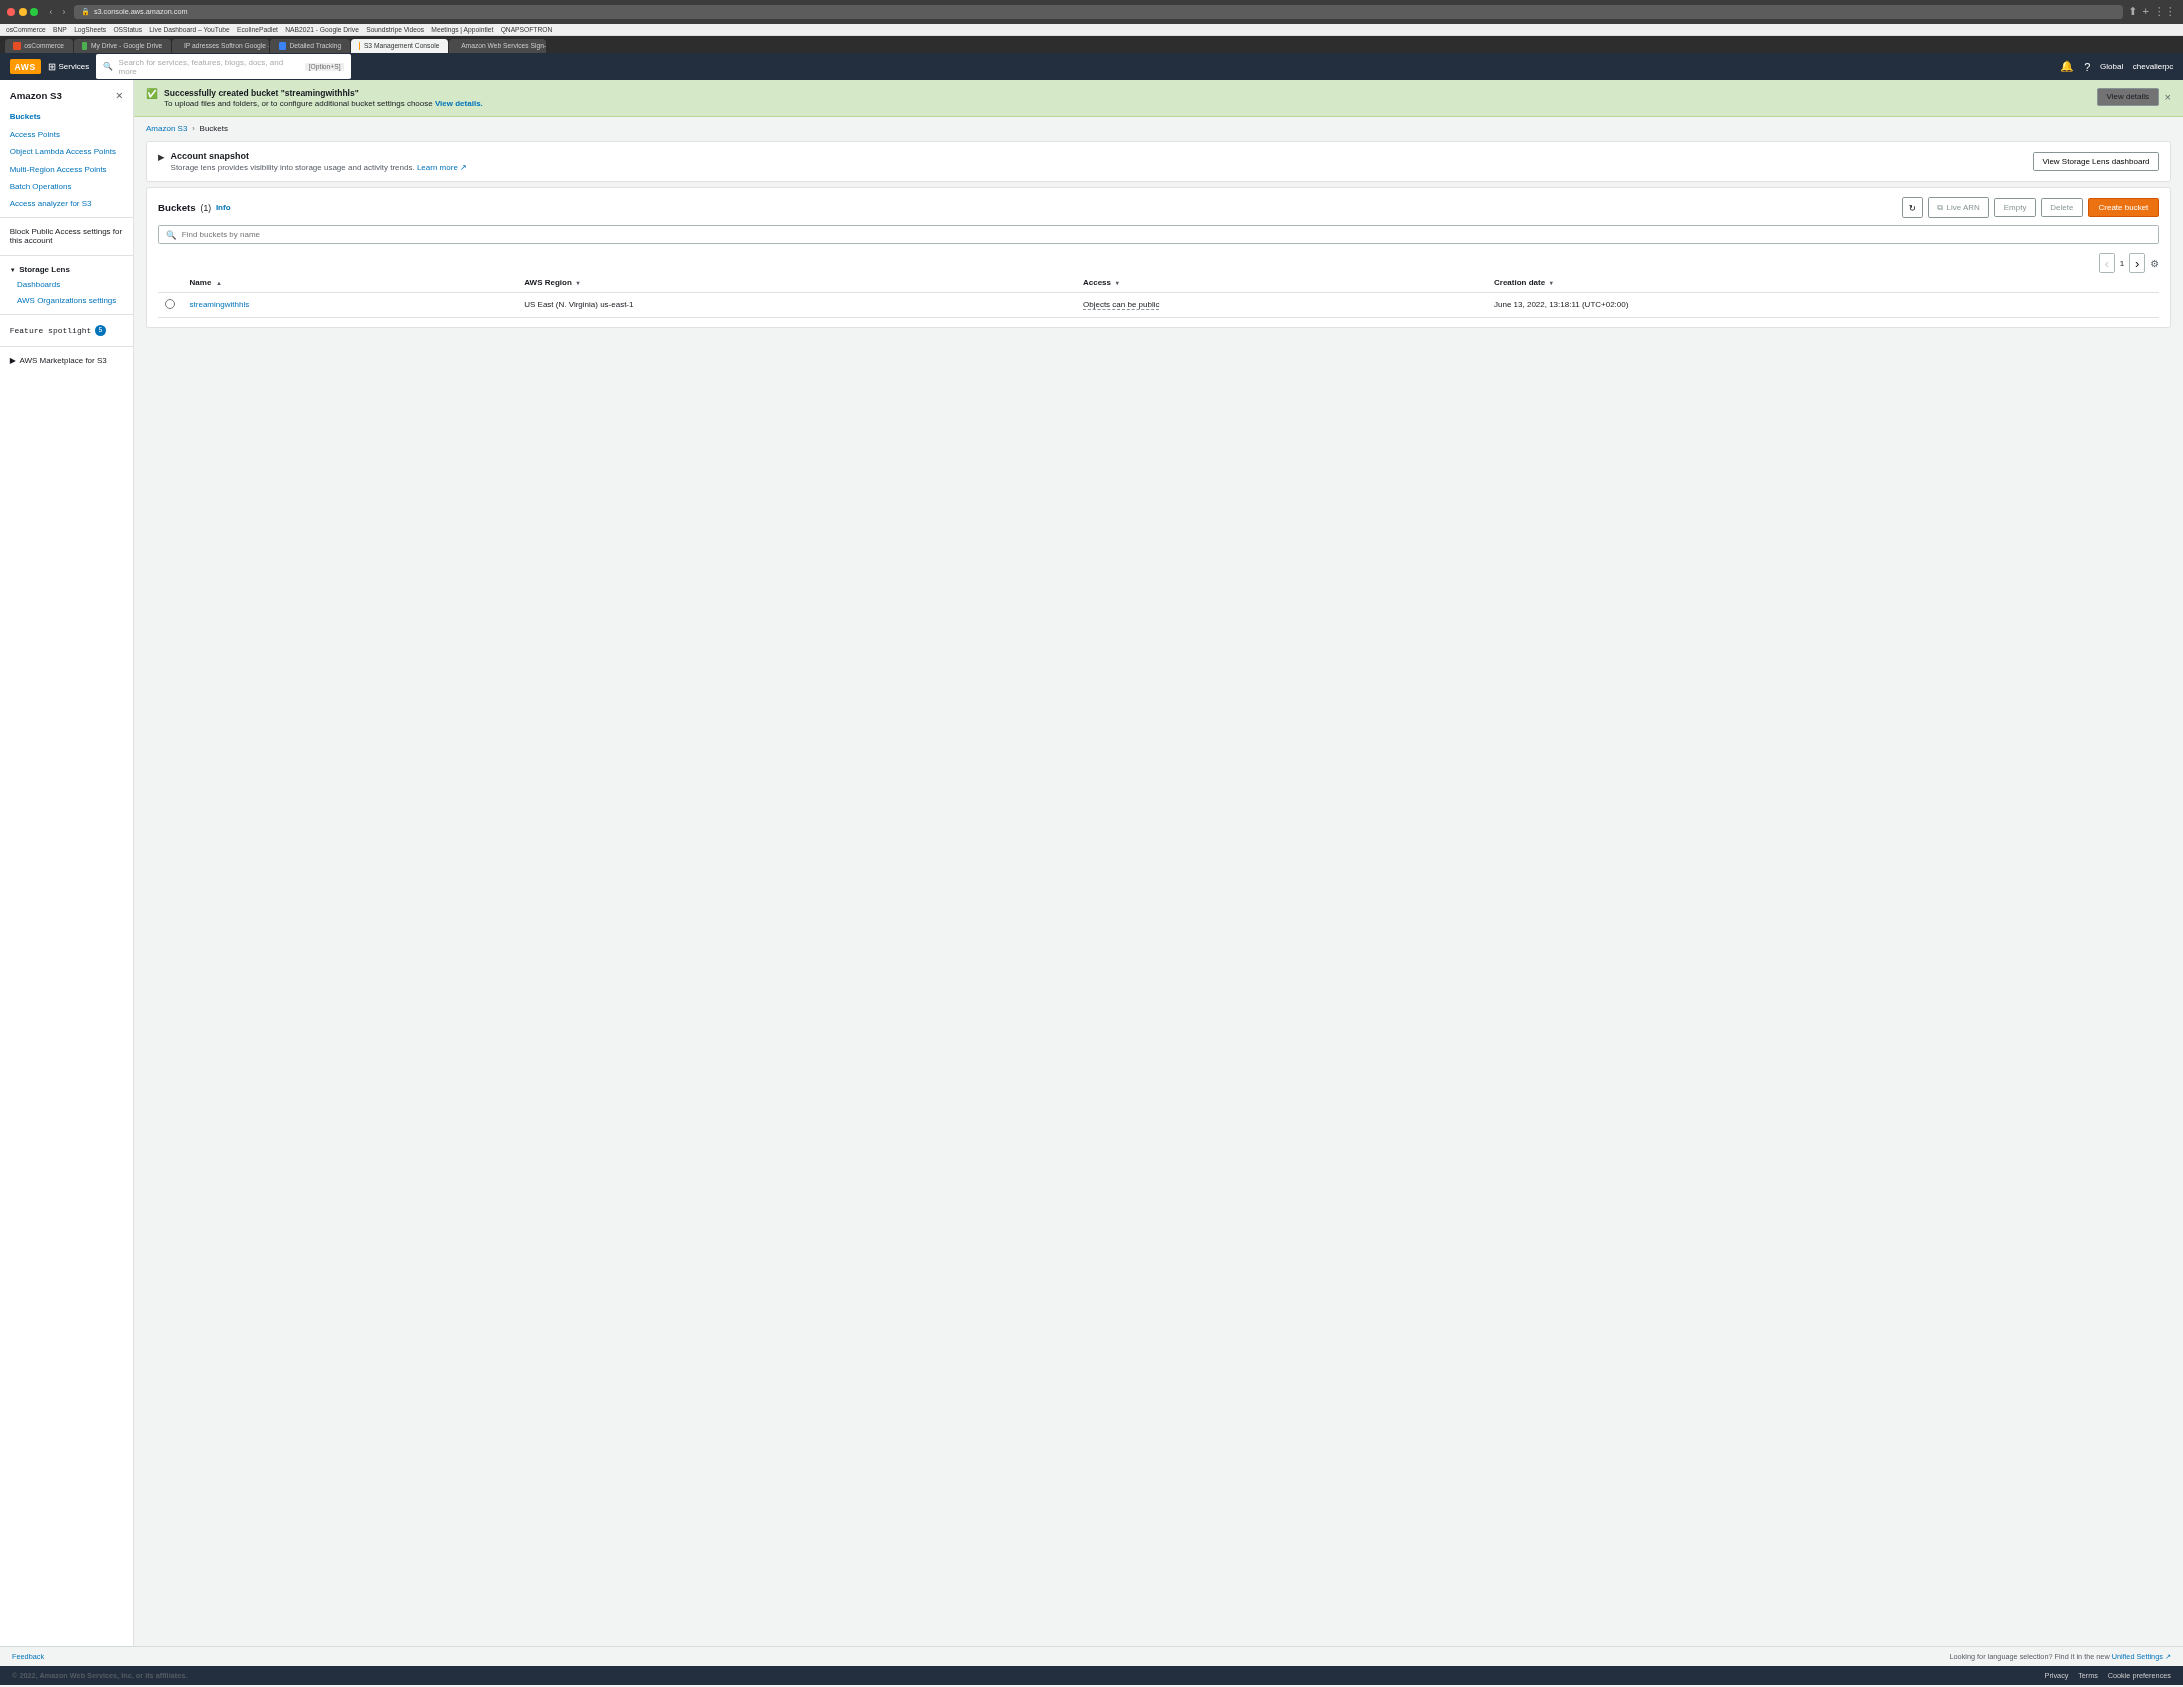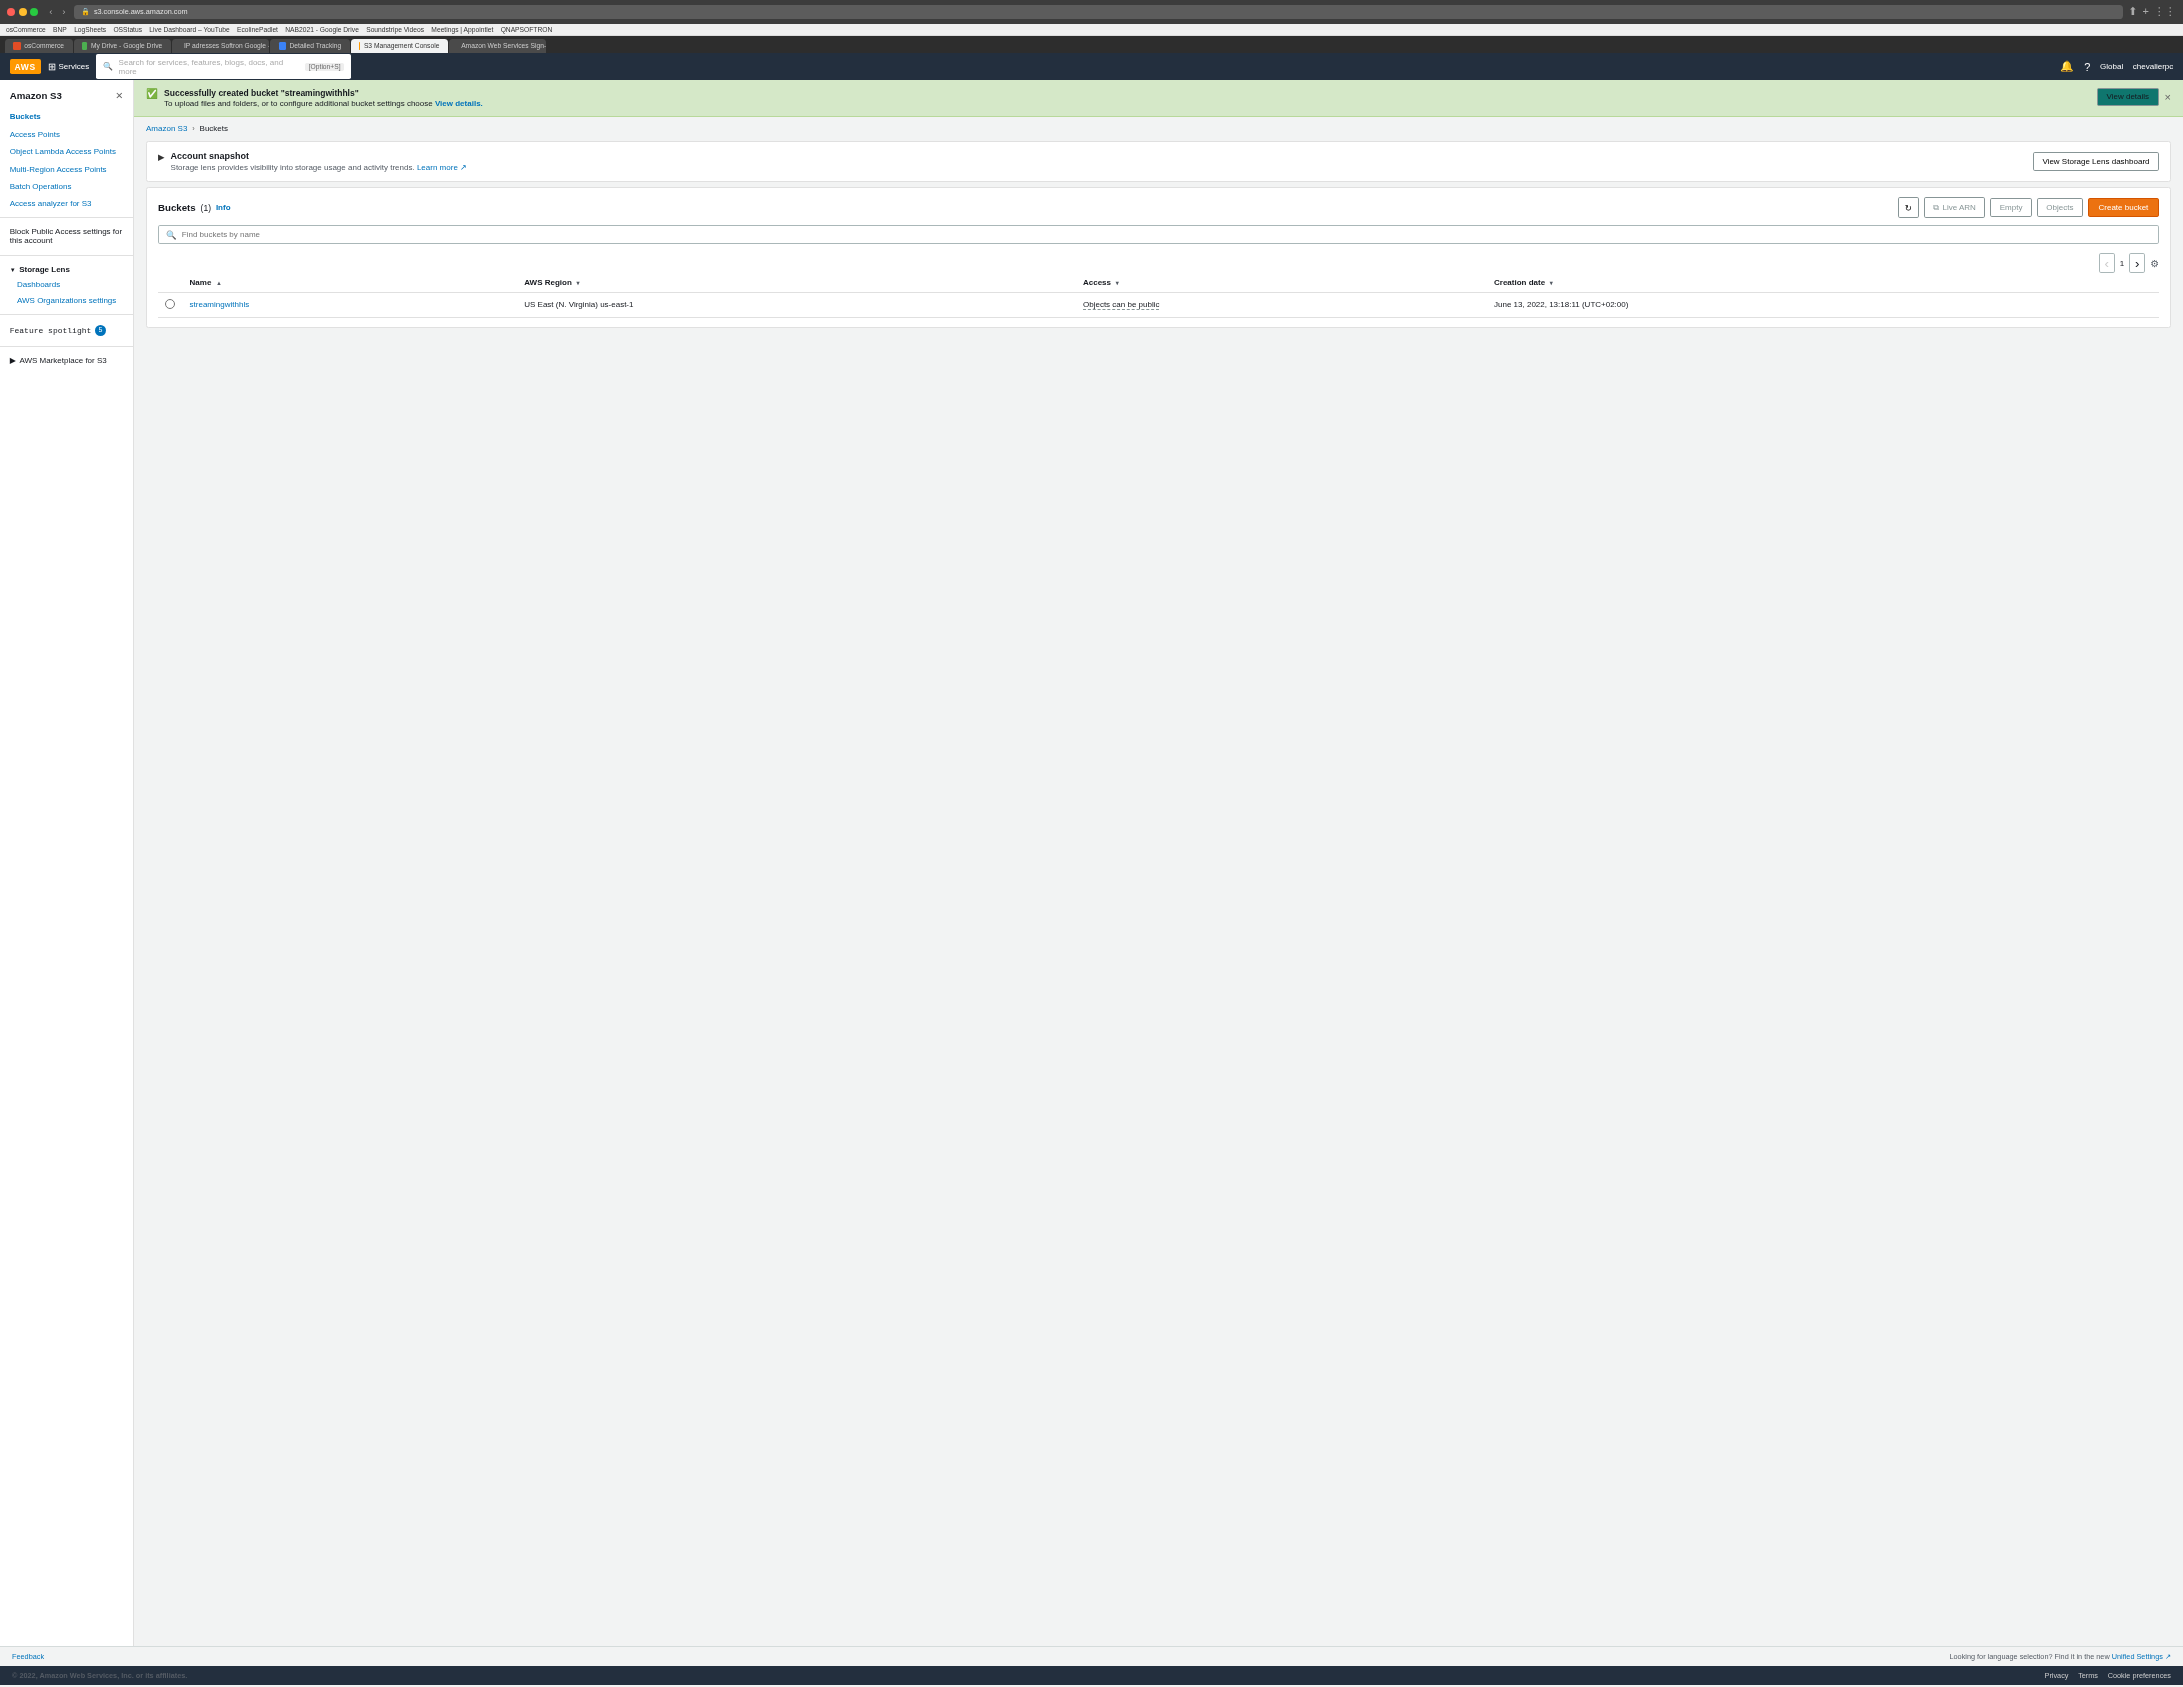--- a/index.html
+++ b/index.html
@@ -56,21 +56,21 @@
     .content { flex: 1; padding: 0; background: #f2f3f3; }
 
     
     .success-banner { background: #d5e8c8; border-bottom: 0.6px solid #b8d89a; padding: 7.3px 12px; display: flex; align-items: flex-start; justify-content: space-between; }
     .success-banner-left { display: flex; align-items: flex-start; gap: 6px; }
     .success-icon { color: #1d8102; font-size: 9.7px; margin-top: 0.6px; }
     .success-text h4 { font-size: 8.5px; font-weight: 600; color: #16191f; margin-bottom: 1.8px; }
     .success-text p { font-size: 8px; color: #16191f; }
     .success-link { color: #0073bb; cursor: pointer; font-weight: 600; }
     .success-banner-right { display: flex; align-items: center; gap: 6px; }
-    .view-details-btn { background: #0f766e; border: 0.6px solid #879596; border-radius: 1.8px; padding: 3.6px 8.5px; font-size: 8px; cursor: pointer; color: #16191f; }
+    .view-details-btn { background: #737373; border: 0.6px solid #879596; border-radius: 1.8px; padding: 3.6px 8.5px; font-size: 8px; cursor: pointer; color: #16191f; }
     .banner-close { background: none; border: none; font-size: 11px; cursor: pointer; color: #666; }
 
     
     .breadcrumb { padding: 7.3px 12px 3.6px; display: flex; align-items: center; gap: 4.9px; font-size: 8px; }
     .breadcrumb a { color: #0073bb; cursor: pointer; text-decoration: none; }
     .breadcrumb-sep { color: #666; font-size: 7.3px; }
     .breadcrumb-current { color: #16191f; }
 
     
     .account-snapshot { background: #fff; margin: 4.9px 12px; border: 0.6px solid #e0e0e0; border-radius: 2.4px; padding: 8.5px 11px; display: flex; align-items: center; justify-content: space-between; }
@@ -299,21 +299,21 @@
           <span class="buckets-count">(1)</span>
           <span class="info-link">Info</span>
         </div>
         <div class="buckets-actions">
           <button class="refresh-btn" title="Refresh">↻</button>
           <button class="action-btn disabled">
             <span>⧉</span>
             <span>Live ARN</span>
           </button>
           <button class="action-btn disabled">Empty</button>
-          <button class="action-btn disabled">Objects</button>
+          <button class="action-btn disabled">Delete</button>
           <button class="create-bucket-btn">Create bucket</button>
         </div>
       </div>
 
 
       <div class="bucket-search">
         <span class="bucket-search-icon">🔍</span>
         <input type="text" placeholder="Find buckets by name" style="">
       </div>
 

